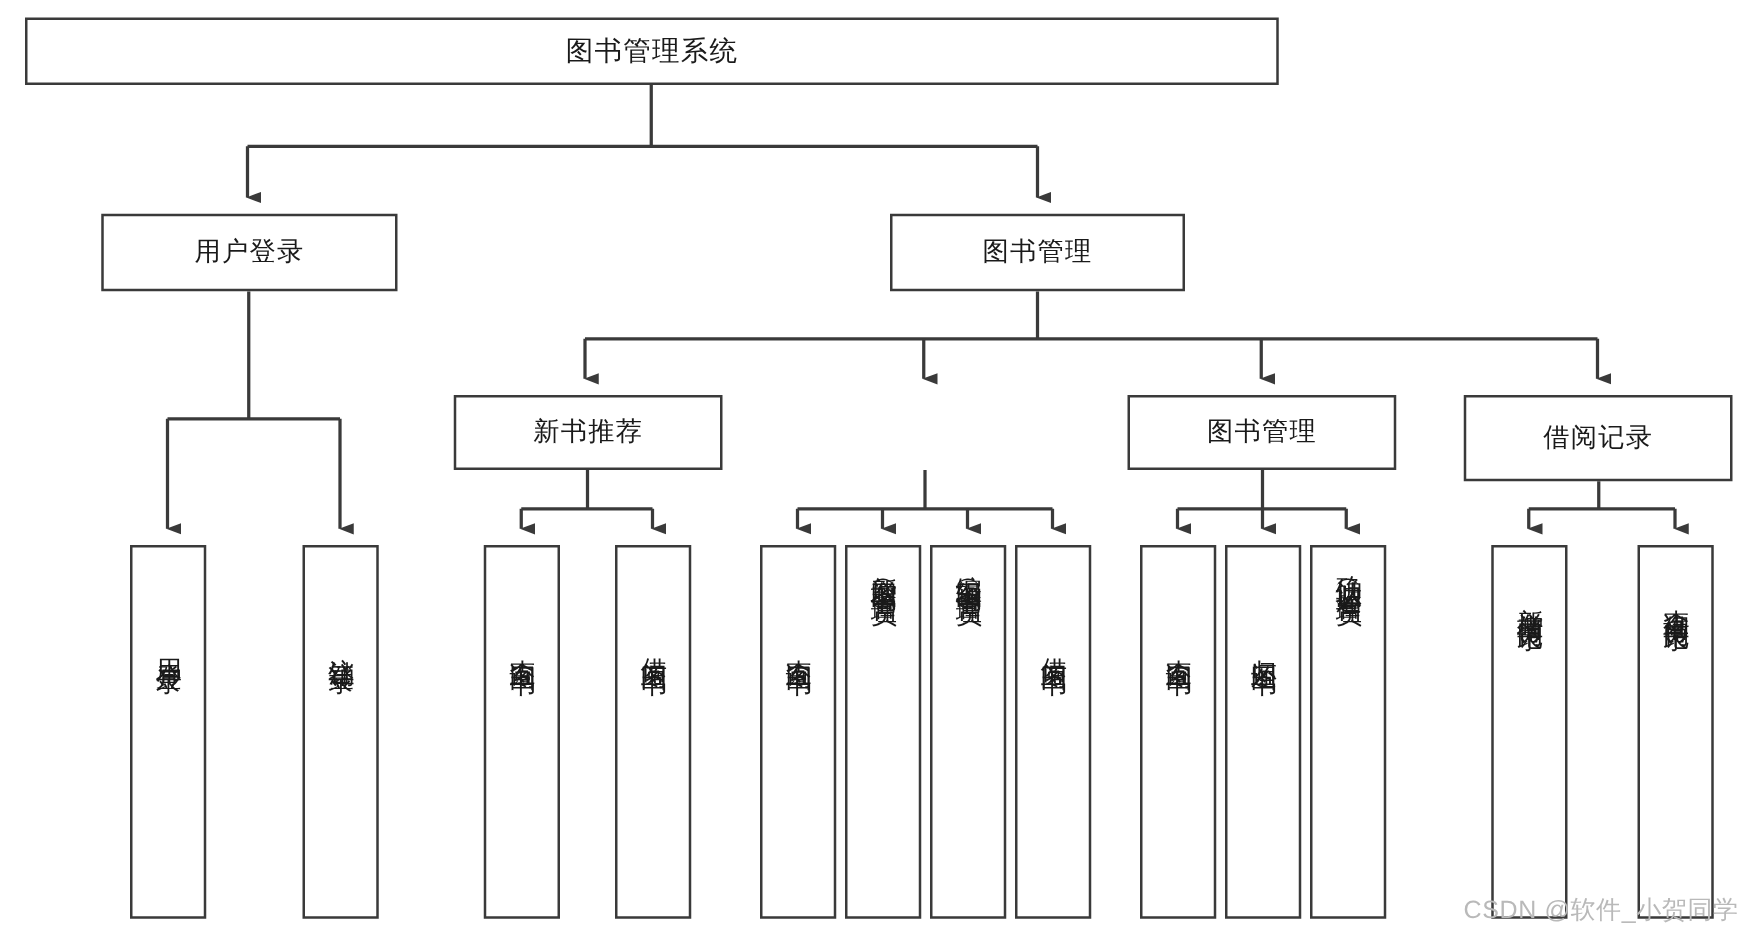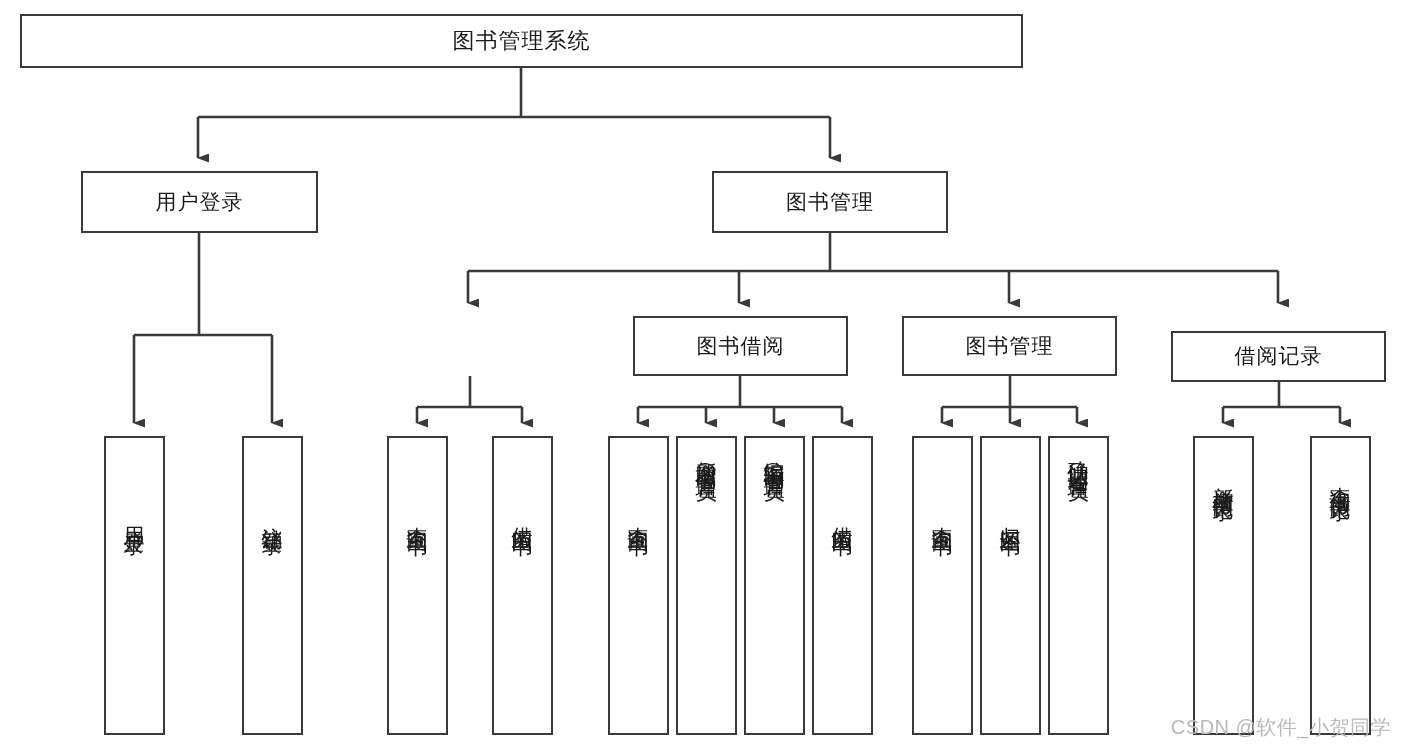--- a/index.html
+++ b/index.html
@@ -128,30 +128,30 @@
   </div>
 
   <div class="node" style="left:81px; top:171px; width:237px; height:62px;">
     <span class="label">用户登录</span>
   </div>
 
   <div class="node" style="left:712px; top:171px; width:236px; height:62px;">
     <span class="label">图书管理</span>
   </div>
 
-
-  <div class="node" style="left:633px; top:316px; width:215px; height:60px;">
-    <span class="label">图书借阅</span>
-  </div>
+  <div class="node" style="left:363px; top:316px; width:215px; height:60px;">
+    <span class="label">新书推荐</span>
+  </div>
+
 
   <div class="node" style="left:902px; top:316px; width:215px; height:60px;">
     <span class="label">图书管理</span>
   </div>
 
-  <div class="node" style="left:1171px; top:331px; width:215px; height:51px;font-family:Liberation Serif, serif;">
+  <div class="node" style="left:1171px; top:316px; width:215px; height:69px;font-family:Liberation Serif, serif;">
     <span class="label">借阅记录</span>
   </div>
 
   <div class="node leaf" style="left:104px; top:436px; width:61px; height:299px; padding-top:72px;">
     <span class="label">用户登录</span>
   </div>
 
   <div class="node leaf" style="left:242px; top:436px; width:61px; height:299px; padding-top:72px;">
     <span class="label">注销登录</span>
   </div>

